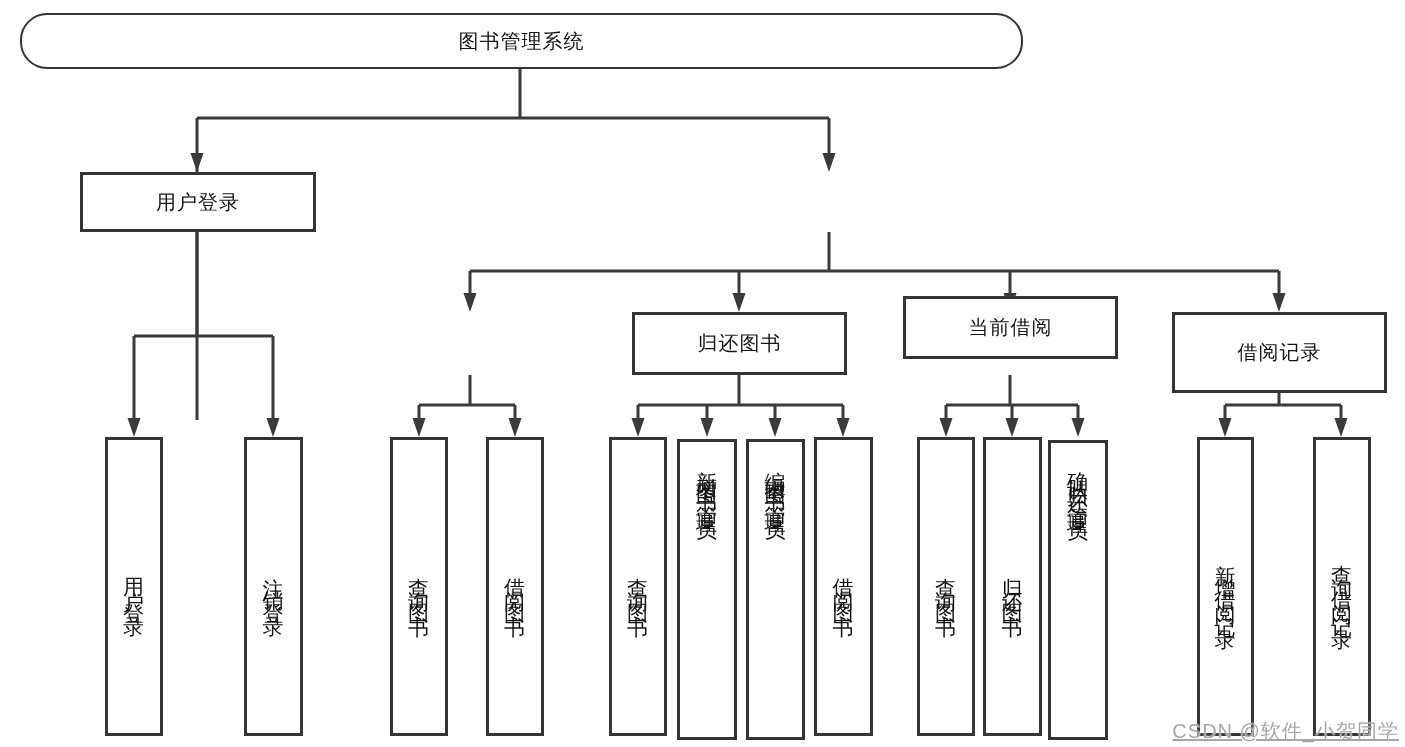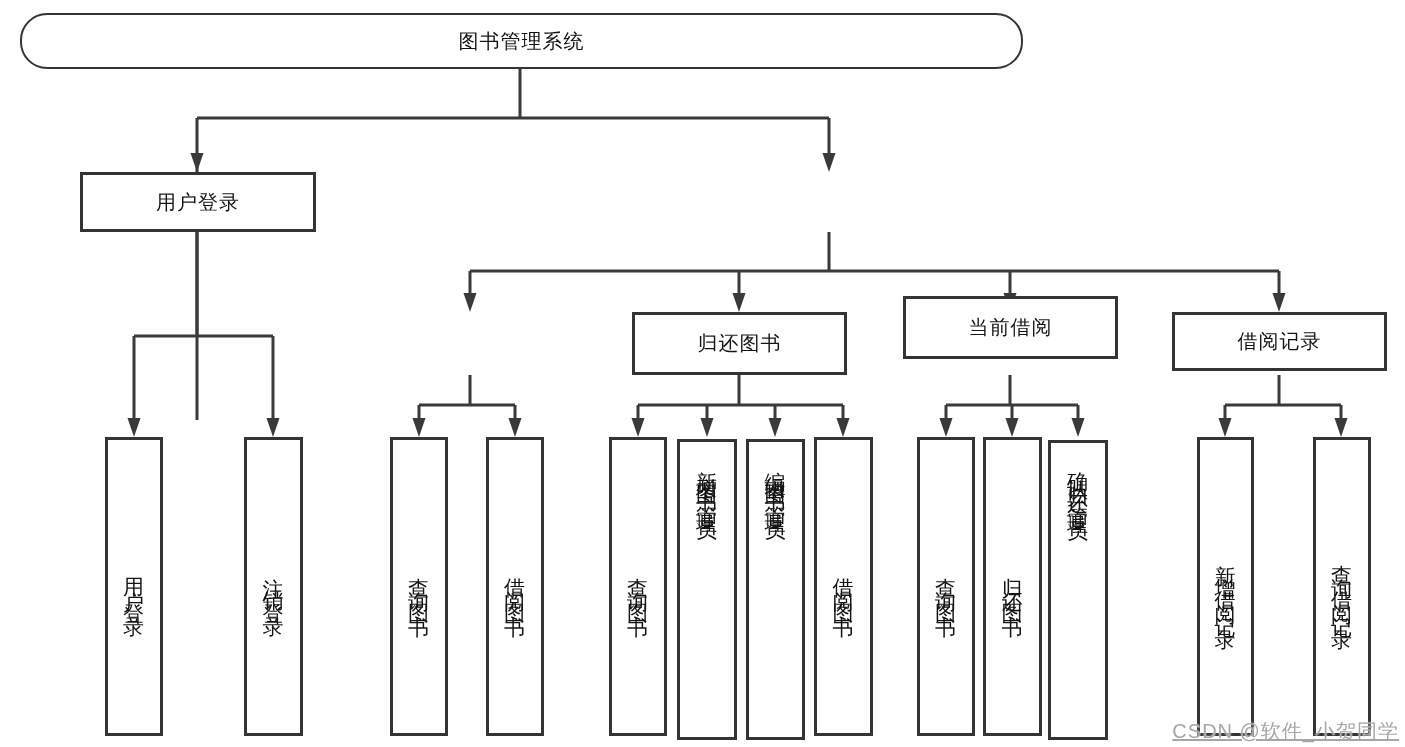--- a/index.html
+++ b/index.html
@@ -98,21 +98,21 @@
       <polygon points="1334.5,418 1347.5,418 1341,437"></polygon>
     </g>
   </svg>
 
   <div class="node root" style="left:20px;top:13px;width:1003px;height:56px;border-radius:27px;">图书管理系统</div>
 
   <div class="node branch" style="left:80px;top:172px;width:236px;height:60px;">用户登录</div>
 
   <div class="node branch" style="left:632px;top:312px;width:215px;height:63px;">归还图书</div>
   <div class="node branch" style="left:903px;top:296px;width:215px;height:63px;">当前借阅</div>
-  <div class="node branch" style="left:1172px;top:312px;width:215px;height:59px;">借阅记录</div>
+  <div class="node branch" style="left:1172px;top:312px;width:215px;height:81px;">借阅记录</div>
 
   <div class="node leaf" style="left:105px;top:437px;width:58px;height:299px;">用户登录</div>
   <div class="node leaf" style="left:244px;top:437px;width:59px;height:299px;">注销登录</div>
 
   <div class="node leaf" style="left:390px;top:437px;width:58px;height:299px;">查询图书</div>
   <div class="node leaf" style="left:486px;top:437px;width:58px;height:299px;">借阅图书</div>
 
   <div class="node leaf" style="left:609px;top:437px;width:58px;height:299px;">查询图书</div>
   <div class="node leaf long" style="left:677px;top:439px;width:60px;height:301px;">新增图书（管理员）</div>
   <div class="node leaf long" style="left:746px;top:439px;width:59px;height:301px;">编辑图书（管理员）</div>

